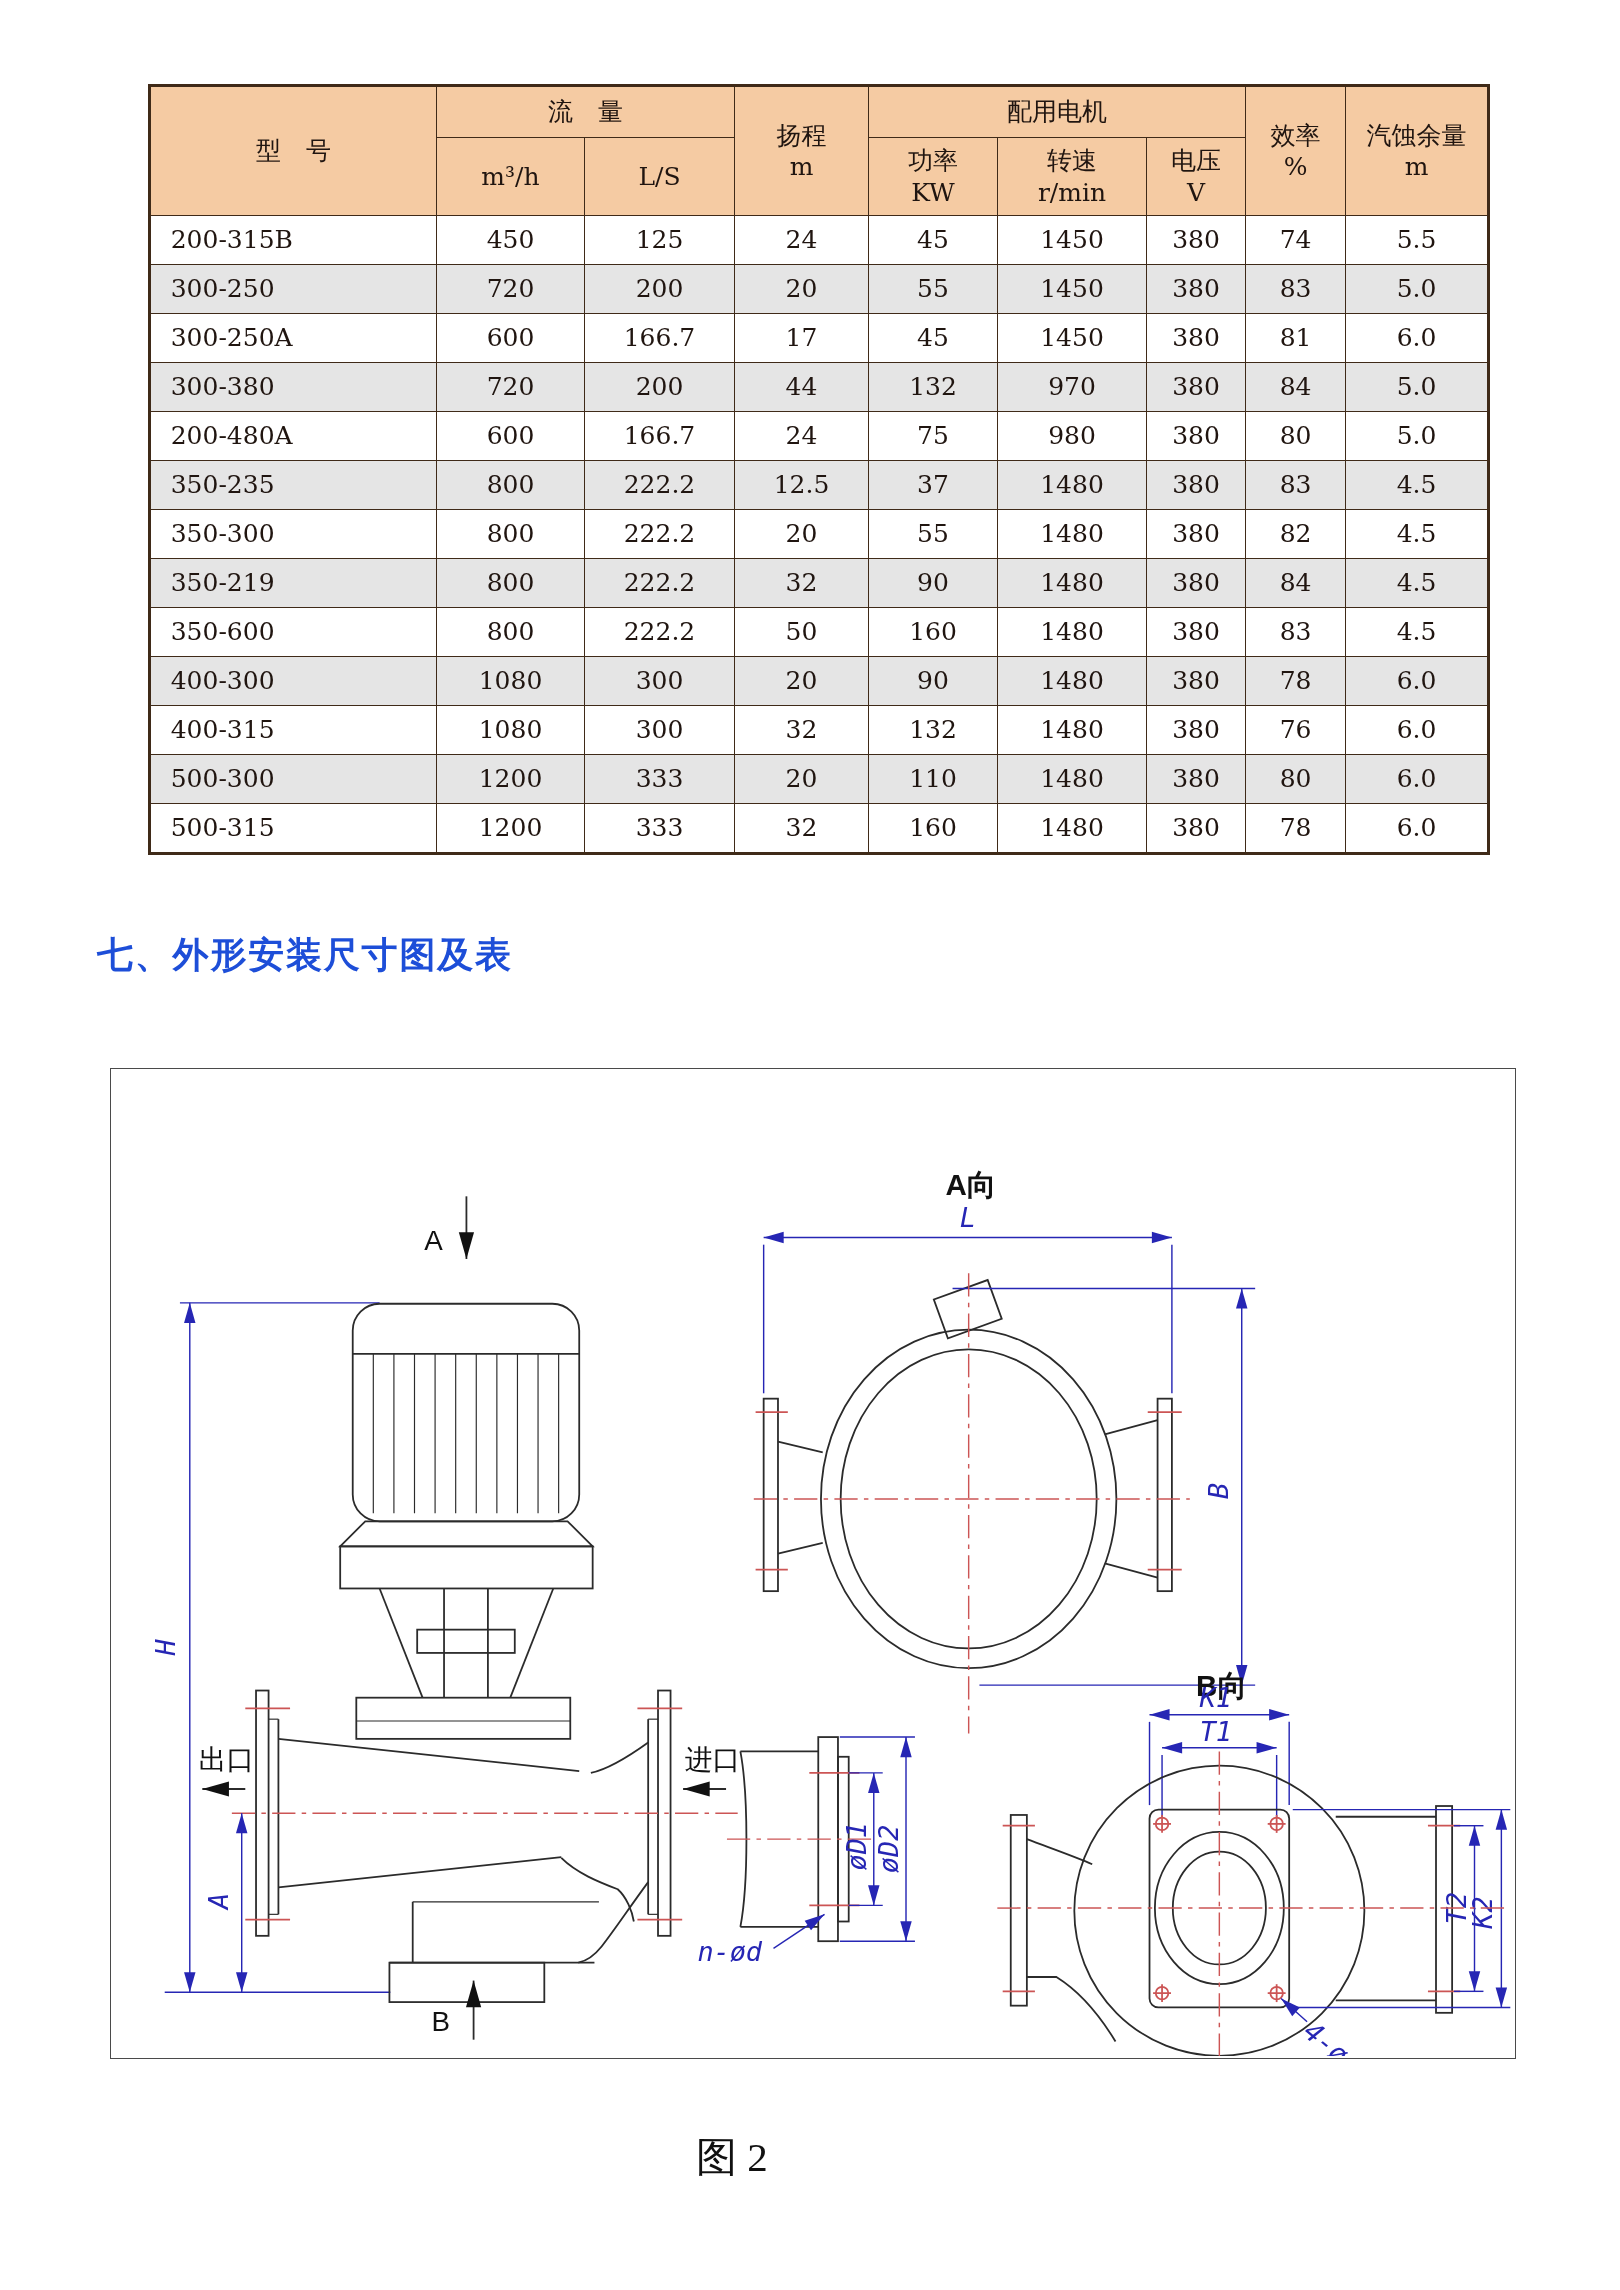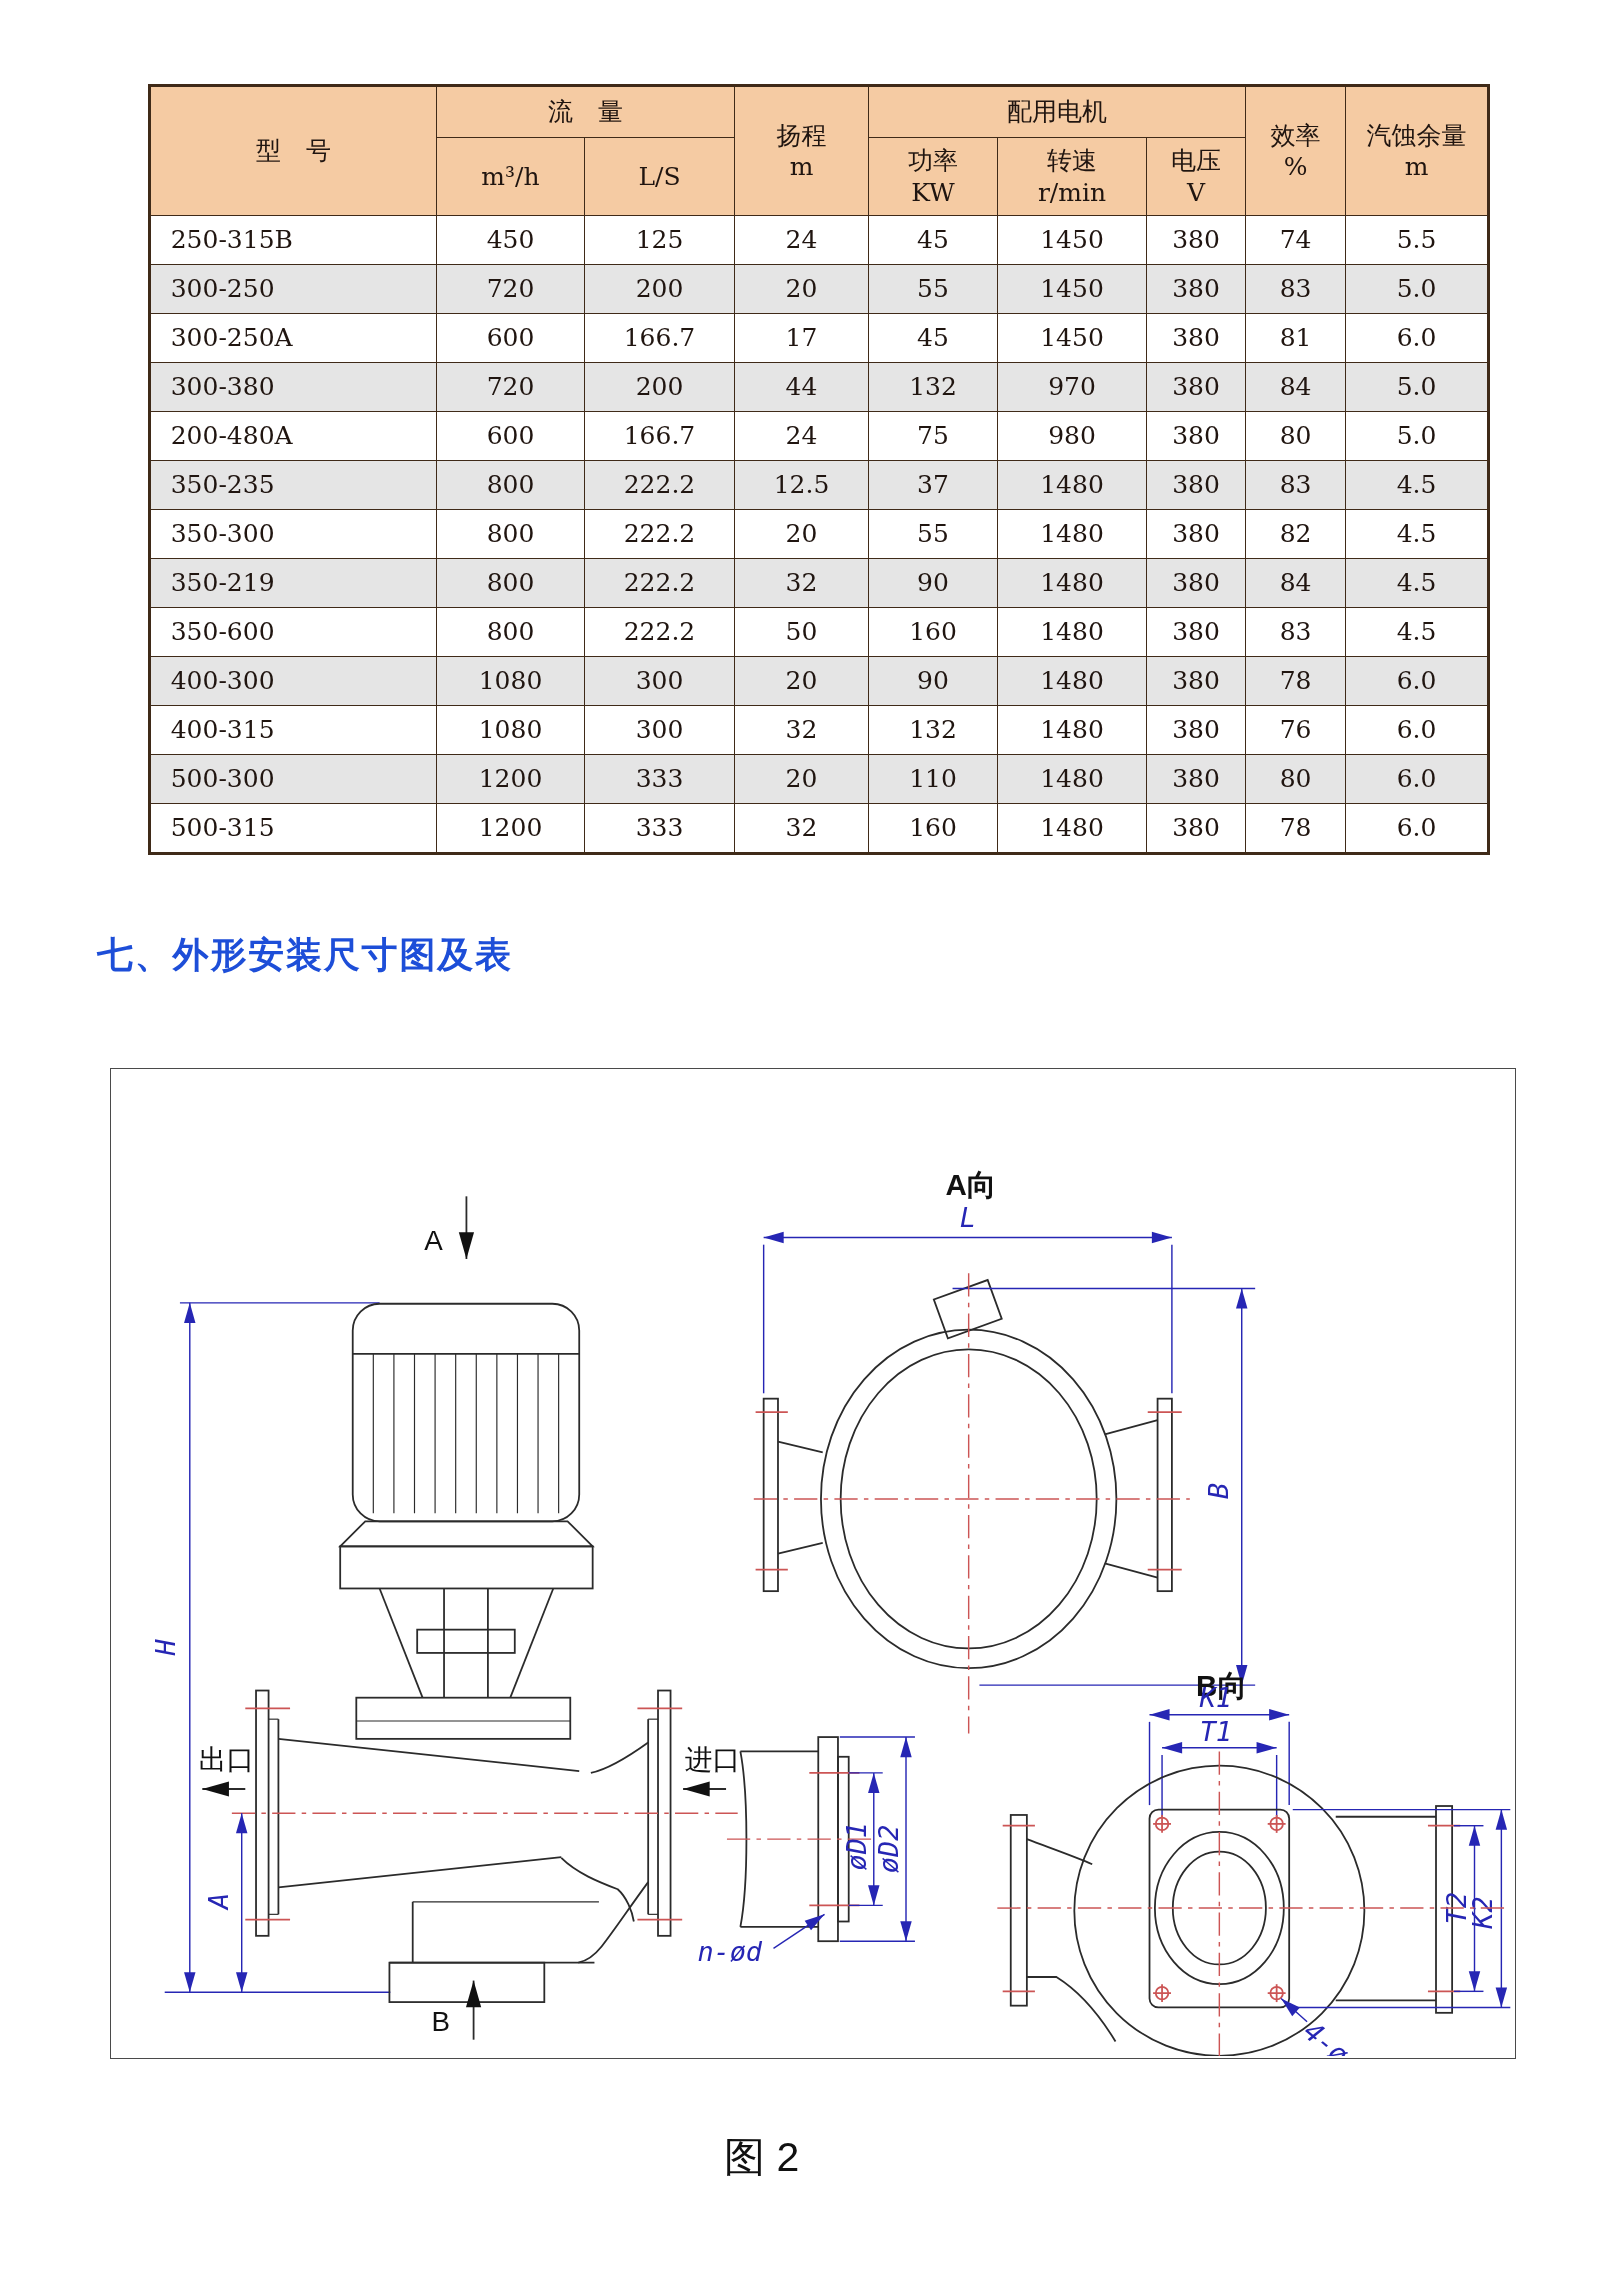--- a/index.html
+++ b/index.html
@@ -21,22 +21,22 @@
   #spec-table tbody td.model{text-align:left;padding-left:19.7px;}
   .unit-sub{display:block;}
 
   
   #section-heading{position:absolute;left:97px;top:931px;font-size:36px;font-weight:bold;
       color:#1d4ed8;letter-spacing:1.8px;}
 
   
   #drawing-frame{position:absolute;left:110px;top:1068px;width:1406px;height:991px;
       border:1.8px solid #4a4a4a;box-sizing:border-box;background:#fff;}
-  #figure-caption{position:absolute;left:724px;top:2130px;font-size:41px;
-      font-family:Liberation Sans, sans-serif;color:#111;}
+  #figure-caption{position:absolute;left:696px;top:2130px;font-size:41px;
+      font-family:Liberation Serif, serif;color:#111;}
 
   
   .k{stroke:#2b2b2b;stroke-width:2;fill:none;}
   .kt{stroke:#2b2b2b;stroke-width:1.3;fill:none;}
   .dim{stroke:#2626b4;stroke-width:1.6;fill:none;}
   .cl{stroke:#cc5555;stroke-width:1.6;fill:none;stroke-dasharray:26 7 5 7;}
   .rtick{stroke:#cc5555;stroke-width:2;fill:none;}
   .ktxt{font-family:"Liberation Sans",sans-serif;font-size:31px;fill:#111;}
   .ktxt2{font-family:"Liberation Sans",sans-serif;font-size:33px;font-weight:bold;fill:#111;}
   .dimtxt{font-family:"DejaVu Sans Mono","Liberation Mono",monospace;font-style:italic;
@@ -89,21 +89,21 @@
           <span class="unit-sub">r/min</span>
         </th>
         <th>
           <span class="unit-sub">电压</span>
           <span class="unit-sub">V</span>
         </th>
       </tr>
     </thead>
     <tbody>
         <tr>
-          <td class="model">250-315B</td>
+          <td class="model">200-315B</td>
           <td>450</td>
           <td>125</td>
           <td>24</td>
           <td>45</td>
           <td>1450</td>
           <td>380</td>
           <td>74</td>
           <td>5.5</td>
         </tr>
         <tr class="alt">

